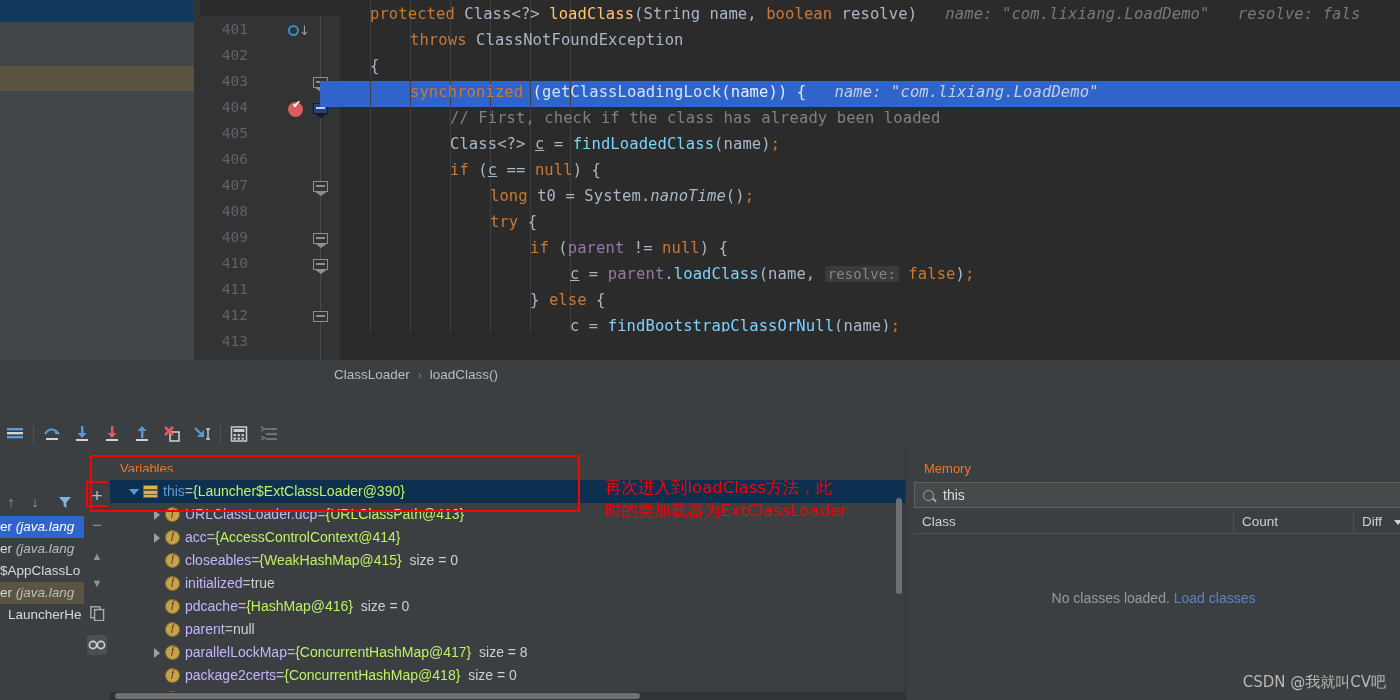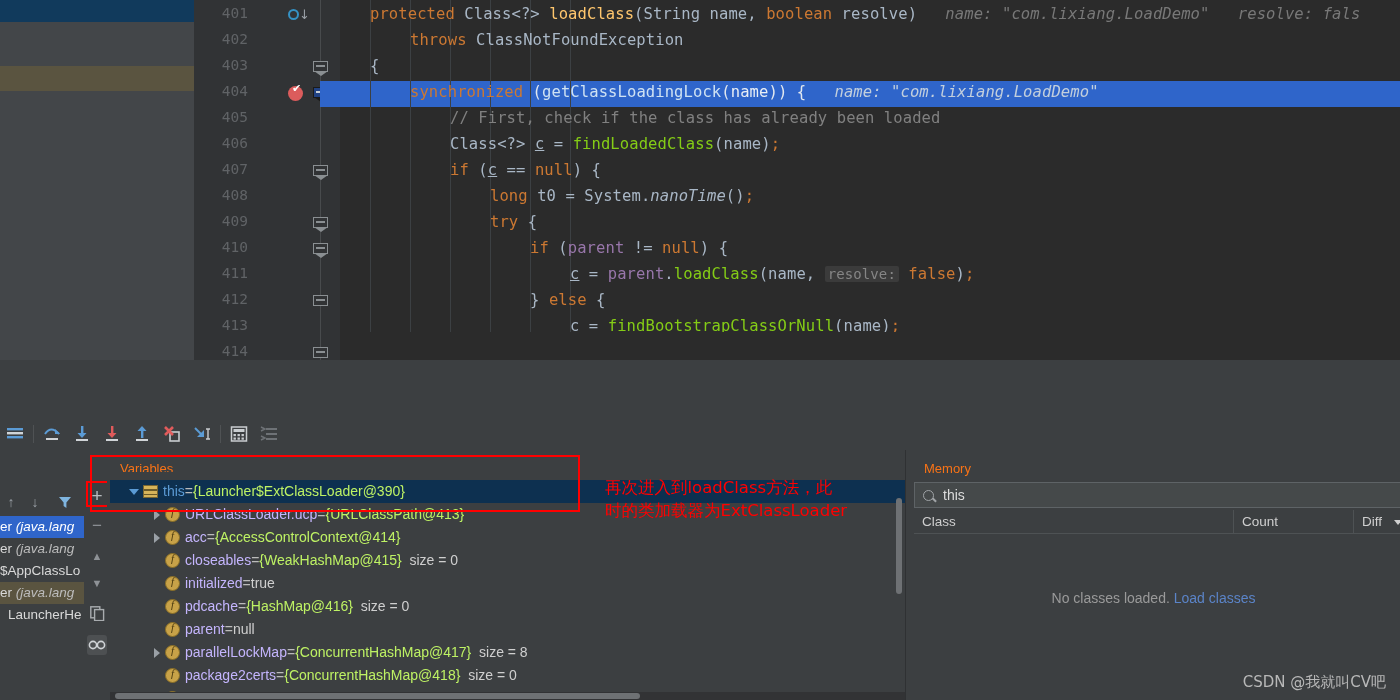--- a/index.html
+++ b/index.html
@@ -26,21 +26,21 @@
   .left-strip .lr { position: absolute; left: 0; width: 200px; }
   .lr-sel { top: 0; height: 22px; background: #113a5c; }
   .lr-a   { top: 22px; height: 44px; background: #434649; }
   .lr-b   { top: 66px; height: 25px; background: #5a5440; }
   .lr-c   { top: 91px; height: 269px; background: #434649; }
   .left-strip .edge {
     position: absolute; left: 194px; top: 0; width: 6px; height: 360px; background: #313335;
   }
 
   .gutter {
-    position: absolute; left: 200px; top: 0; width: 140px; height: 360px;
+    position: absolute; left: 200px; top: 16px; width: 140px; height: 360px;
     background: #313335;
   }
   .lineno {
     position: absolute; right: 92px; width: 40px;
     text-align: right; color: #606366; font-size: 14.5px;
     font-family: "DejaVu Sans Mono", monospace;
   }
   .fold-line {
     position: absolute; left: 120px; top: 0; width: 1px; height: 360px; background: #484b4d;
   }
@@ -95,21 +95,21 @@
     letter-spacing: 0.1px;
   }
   .hl-row {
     position: absolute; left: 340px; right: 0; height: 26px; background: #2f65ca;
   }
   .hl-gutter {
     position: absolute; left: 320px; width: 20px; height: 26px; background: #2f65ca;
   }
   .kw { color: #cc7832; }
   .fn { color: #ffc66d; }
-  .fnr { color: #84cc16; }
+  .fnr { color: #7dd3fc; }
   .com { color: #808080; }
   .fld { color: #9876aa; }
   .ital { color: #a9b7c6; font-style: italic; }
   .hintv { color: #787878; font-style: italic; }
   .hint-chip {
     color: #868686; background: #3b3b3b; padding: 0 3px; border-radius: 2px; font-style: normal;
     font-size: 14px;
   }
   .und { text-decoration: underline; }
   .on-sel { color: #e2e8ef; }
@@ -409,20 +409,25 @@
       <div class="cl" style="top:291px; left:190px">} <span class="kw">else</span> {</div>
 
       <div class="cl" style="top:317px; left:230px"><span class="und">c</span> = <span class="fnr">findBootstrapClassOrNull</span>(name)<span class="kw">;</span></div>
 
       <div class="cl" style="top:343px; left:190px">}</div>
 
       <div class="editor-hscroll" style="left:36px"></div>
     </div>
   </div>
 
+  <div class="breadcrumb-bar">
+    <span>ClassLoader</span>
+    <span class="bc-sep">›</span>
+    <span>loadClass()</span>
+  </div>
 
   <div class="debug-toolbar">
     <div class="tb-btn">
       <svg width="18" height="16" viewBox="0 0 18 16">
         <rect x="1" y="2" width="16" height="2.4" fill="#5b9bd5"></rect>
         <rect x="1" y="6" width="16" height="2.4" fill="#d0d4d7"></rect>
         <rect x="1" y="10" width="16" height="2.4" fill="#5b9bd5"></rect>
       </svg>
     </div>
     <div class="tb-sep"></div>

